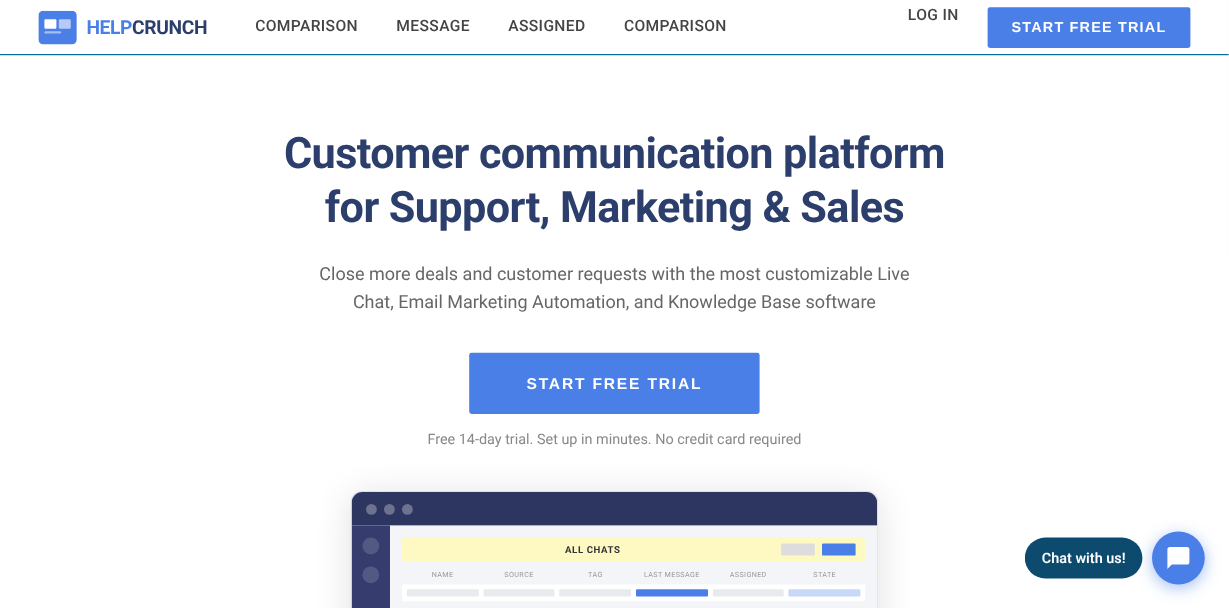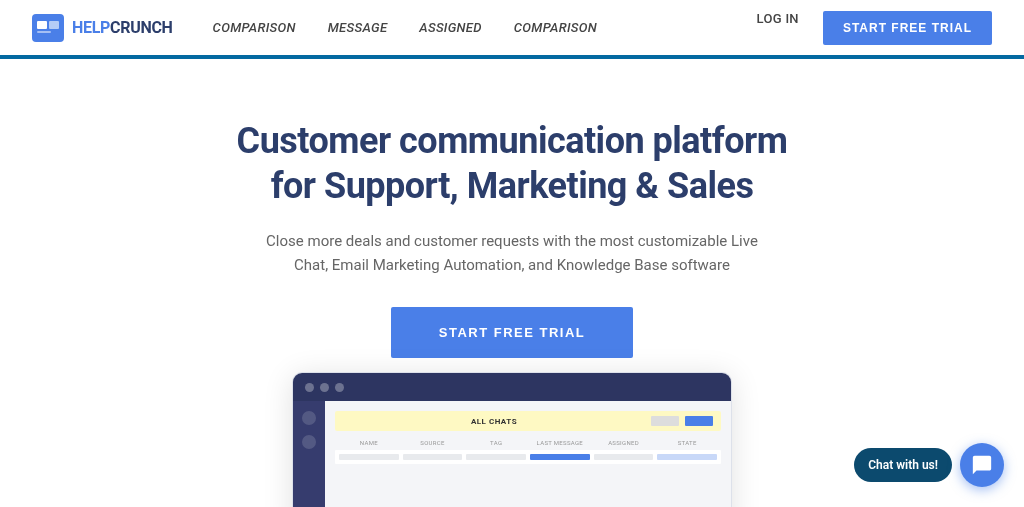--- a/index.html
+++ b/index.html
@@ -6,25 +6,25 @@
 
     body {
       font-family: -apple-system, BlinkMacSystemFont, 'Segoe UI', Roboto, sans-serif;
       background: #f8f9fb;
       overflow-x: hidden;
     }
 
     
     nav {
       background: #fff;
-      border-bottom: 4px solid #0369a1;
+      border-bottom: 1px solid #0369a1;
       display: flex;
       align-items: center;
       padding: 0 32px;
-      height: 59px;
+      height: 46px;
       position: relative;
       z-index: 10;
     }
 
     .nav-logo {
       display: flex;
       align-items: center;
       gap: 8px;
       margin-right: 40px;
     }
@@ -43,21 +43,20 @@
 
     .logo-text span {
       color: #4a7fe8;
     }
 
     .nav-links {
       display: flex;
       align-items: center;
       gap: 32px;
       flex: 1;
-      font-style: italic;
     }
 
     .nav-link {
       font-size: 13px;
       color: #444;
       text-decoration: none;
       font-weight: 500;
       letter-spacing: 0.3px;
       cursor: pointer;
     }
@@ -328,20 +327,21 @@
 <section class="hero">
   <h1 class="hero-title">
     <span>Customer communication platform</span><br>
     <span>for Support, Marketing &amp; Sales</span>
   </h1>
 
   <p class="hero-subtitle">Close more deals and customer requests with the most customizable Live Chat, Email Marketing Automation, and Knowledge Base software</p>
 
   <button class="hero-cta">START FREE TRIAL</button>
 
+  <p class="hero-note">Free 14-day trial. Set up in minutes. No credit card required</p>
 
   
   <div class="dashboard-preview">
     <div class="dashboard-window">
       <div class="window-titlebar">
         <div class="window-dot"></div>
         <div class="window-dot"></div>
         <div class="window-dot"></div>
       </div>
       <div class="window-body">

